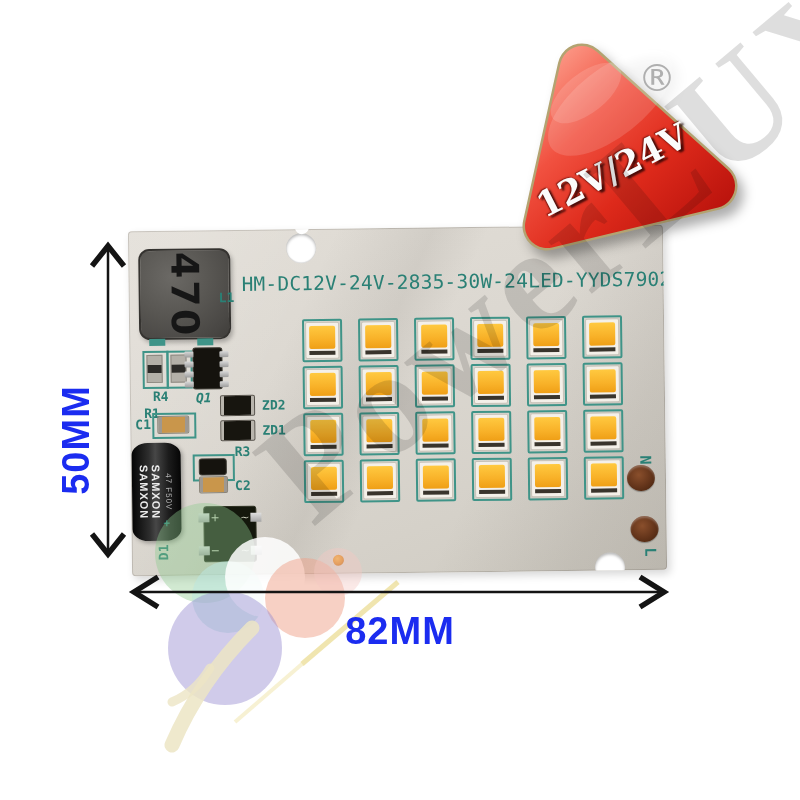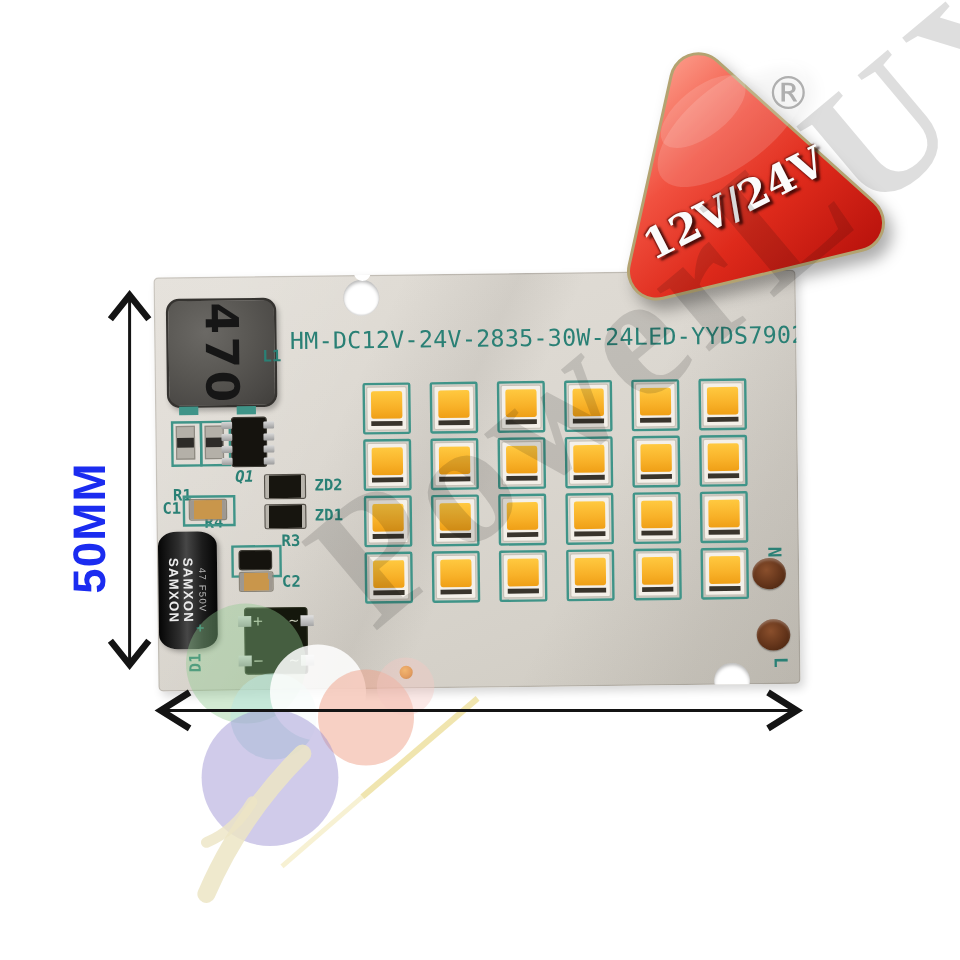--- a/index.html
+++ b/index.html
@@ -125,21 +125,21 @@
       <span class="ind-pad a"></span>
       <span class="ind-pad b"></span>
     </div>
     <span class="lbl" style="left:90px;top:60px;">L1</span>
 
     <div class="bracket" style="left:13px;top:120px;width:22px;height:34px;"></div>
     <div class="res-v" style="left:17px;top:124px;width:14px;height:26px;"></div>
     <div class="bracket" style="left:37px;top:120px;width:22px;height:34px;"></div>
     <div class="res-v" style="left:41px;top:124px;width:14px;height:26px;"></div>
     <span class="lbl" style="left:14px;top:158px;margin-top:17px;">R1</span>
-    <span class="lbl" style="left:40px;top:158px;margin-top:40px;">R4</span>
+    <span class="lbl" style="left:23px;top:158px;">R4</span>
 
     <div class="chip-black" style="left:63px;top:117px;width:28px;height:40px;"></div>
     <span class="leg" style="left:55px;top:121px;"></span>
       <span class="leg" style="left:55px;top:131px;"></span>
     <span class="leg" style="left:55px;top:141px;"></span>
       <span class="leg" style="left:55px;top:151px;"></span>
     <span class="leg" style="left:90px;top:121px;"></span>
       <span class="leg" style="left:90px;top:131px;"></span>
     <span class="leg" style="left:90px;top:141px;"></span>
       <span class="leg" style="left:90px;top:151px;"></span>
@@ -302,20 +302,21 @@
 
     <line x1="108" y1="248" x2="108" y2="552" stroke="#141414" stroke-width="2.5"></line>
     <polyline points="92,266 108,246 124,266" fill="none" stroke="#141414" stroke-width="5.5"></polyline>
     <polyline points="92,534 108,554 124,534" fill="none" stroke="#141414" stroke-width="5.5"></polyline>
 
     <line x1="136" y1="592" x2="662" y2="592" stroke="#141414" stroke-width="2.5"></line>
     <polyline points="158,577 134,592 158,607" fill="none" stroke="#141414" stroke-width="5.5"></polyline>
     <polyline points="640,577 664,592 640,607" fill="none" stroke="#141414" stroke-width="5.5"></polyline>
   </svg>
   <div class="dim-label dim-h">50MM</div>
+  <div class="dim-label dim-w">82MM</div>
 
   <svg class="badge-svg" width="800" height="800" viewBox="0 0 800 800">
     <defs>
       <linearGradient id="redg" x1="0" y1="0" x2="1" y2="1">
         <stop offset="0" stop-color="#fb9583"></stop>
         <stop offset="0.3" stop-color="#f15140"></stop>
         <stop offset="0.62" stop-color="#de2a1b"></stop>
         <stop offset="1" stop-color="#b8120c"></stop>
       </linearGradient>
     </defs>

